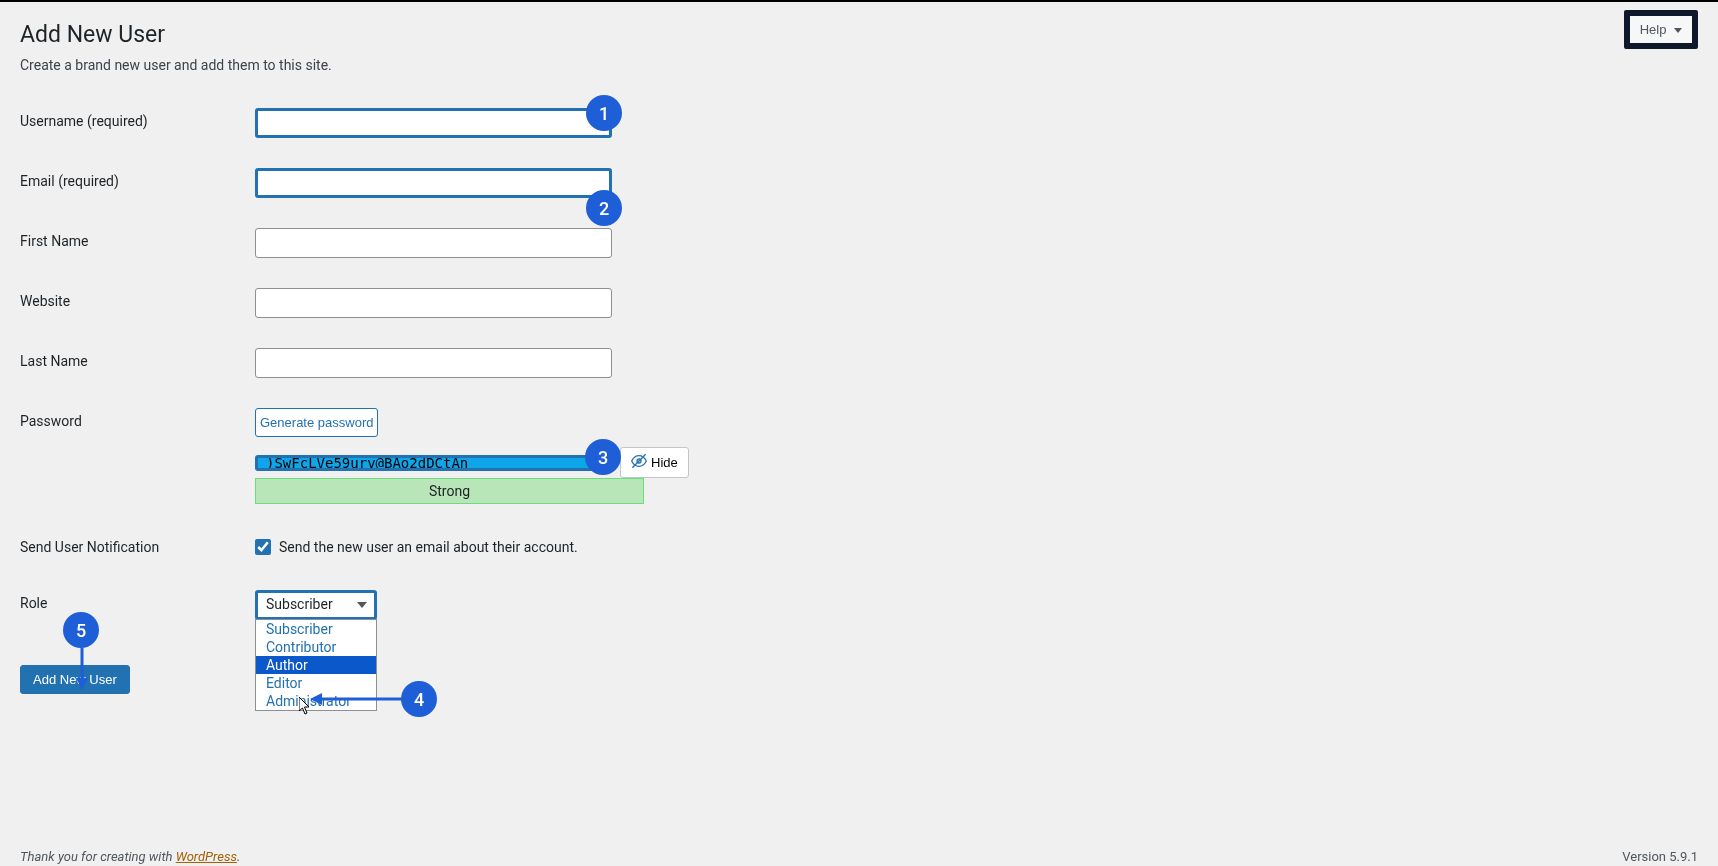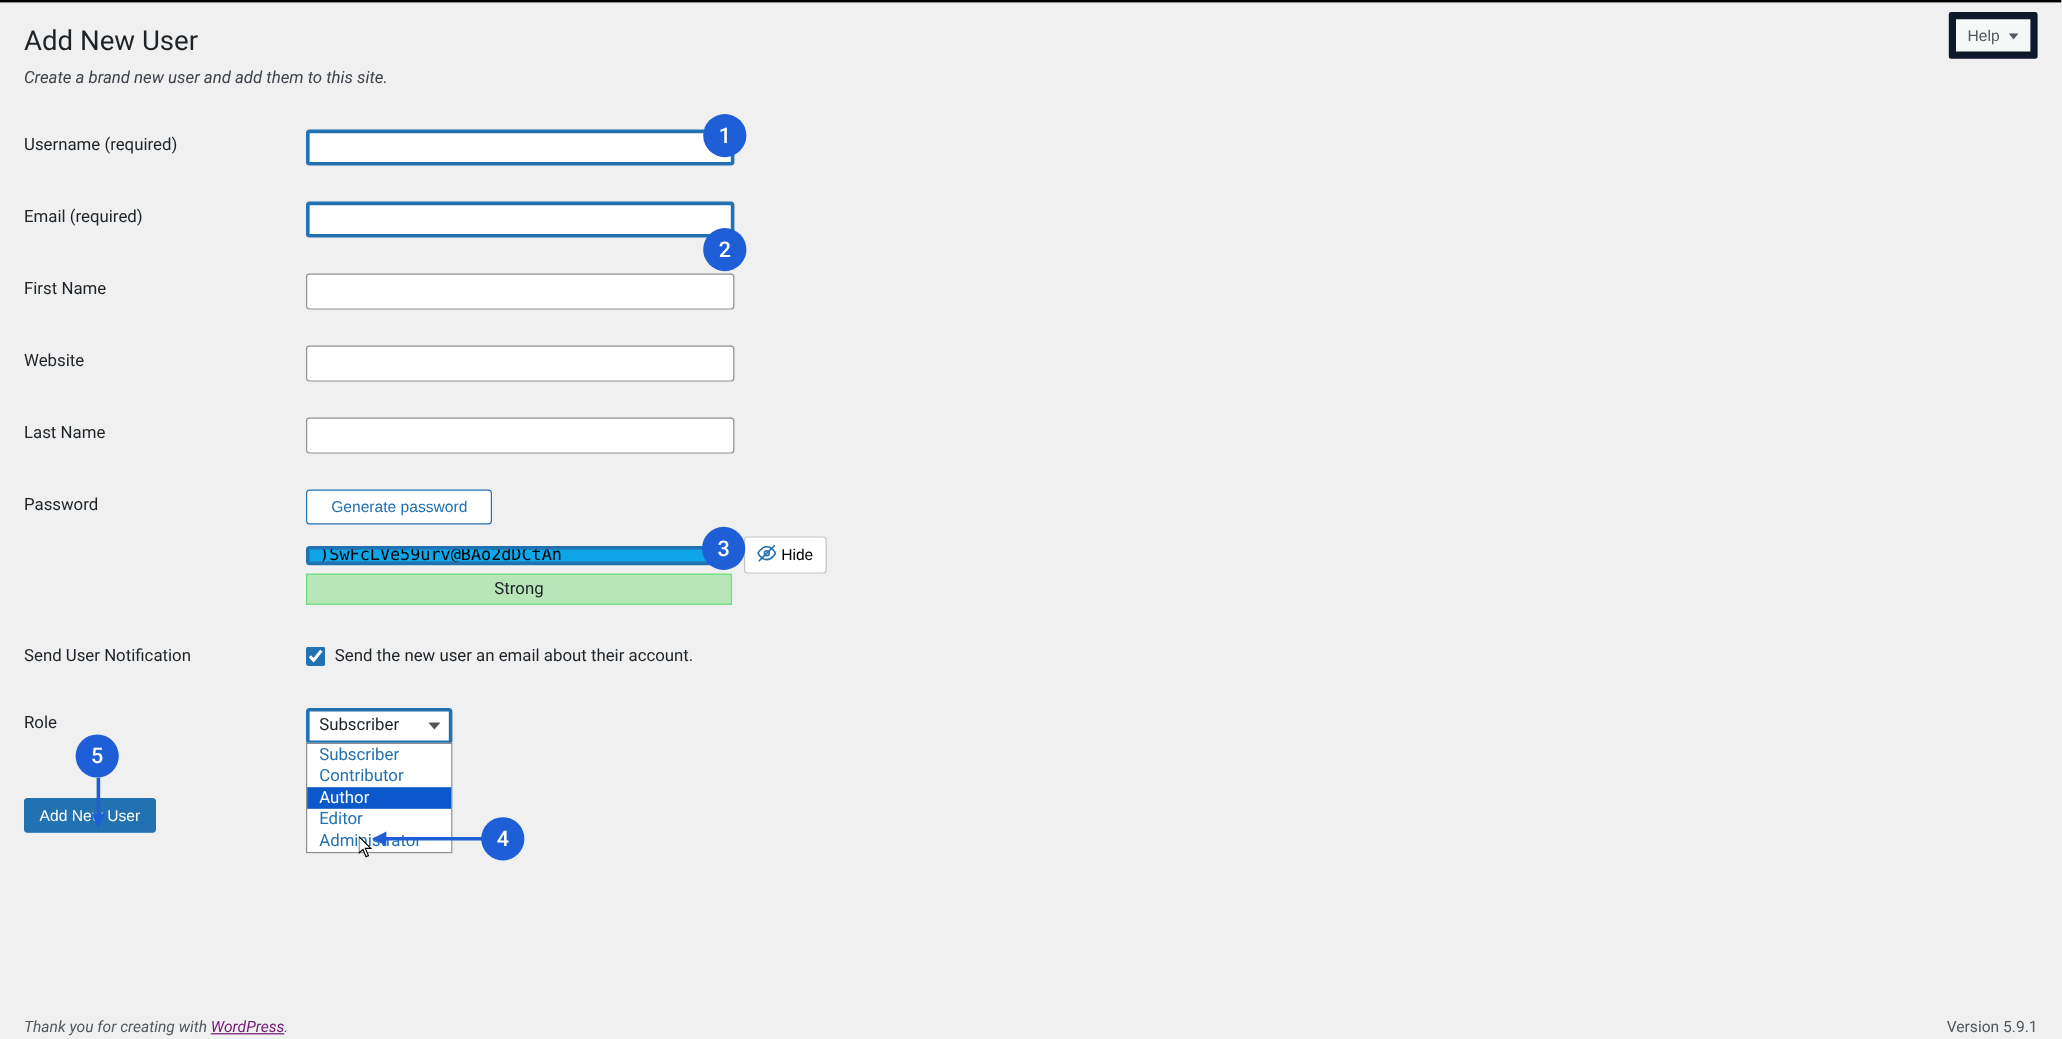--- a/index.html
+++ b/index.html
@@ -22,21 +22,20 @@
     h1.page-title {
       font-size: 23px;
       font-weight: 400;
       margin: 10px 0 5px 0;
       padding: 9px 0 4px 0;
       color: #1d2327;
     }
     .description {
       color: #3c434a;
       margin-bottom: 20px;
-      font-style: italic;
     }
     .help-button {
       position: absolute;
       top: 10px;
       right: 20px;
       background: #f6f7f7;
       border: 6px solid #0f172a;
       border-radius: 2px;
       padding: 6px 10px;
       font-size: 13px;
@@ -80,21 +79,21 @@
       font-size: 14px;
     }
     .highlighted {
       border: 3px solid #2271b1;
     }
     .btn-secondary {
       display: inline-block;
       background: #fff;
       border: 1px solid #2271b1;
       color: #2271b1;
-      padding: 6px 20px;
+      padding: 6px 4px;
       border-radius: 3px;
       font-size: 13px;
       cursor: pointer;
       margin-bottom: 10px;
     }
     .password-row {
       display: flex;
       align-items: center;
       gap: 8px;
     }
@@ -114,21 +113,21 @@
       border-radius: 3px;
       padding: 5px 10px;
       font-size: 13px;
       cursor: pointer;
       display: flex;
       align-items: center;
       gap: 4px;
       color: #000000;
     }
     .password-strength {
-      width: 355px;
+      width: 389px;
       background: #b8e6b8;
       border: 1px solid #68de7c;
       text-align: center;
       padding: 4px;
       font-size: 14px;
       margin-top: 0px;
     }
     .checkbox-wrap {
       display: flex;
       gap: 8px;
@@ -197,21 +196,21 @@
       position: absolute;
       bottom: 2px;
       left: 20px;
       right: 20px;
       display: flex;
       justify-content: space-between;
       font-size: 13px;
       color: #50575e;
       font-style: italic;
     }
-    .footer a { color: #701a75; text-decoration: underline; }
+    .footer a { color: #a16207; text-decoration: underline; }
     .footer .version { font-style: normal; }
 
     
     .badge {
       position: absolute;
       width: 36px;
       height: 36px;
       background: #1e5ed6;
       border-radius: 50%;
       color: #fff;

